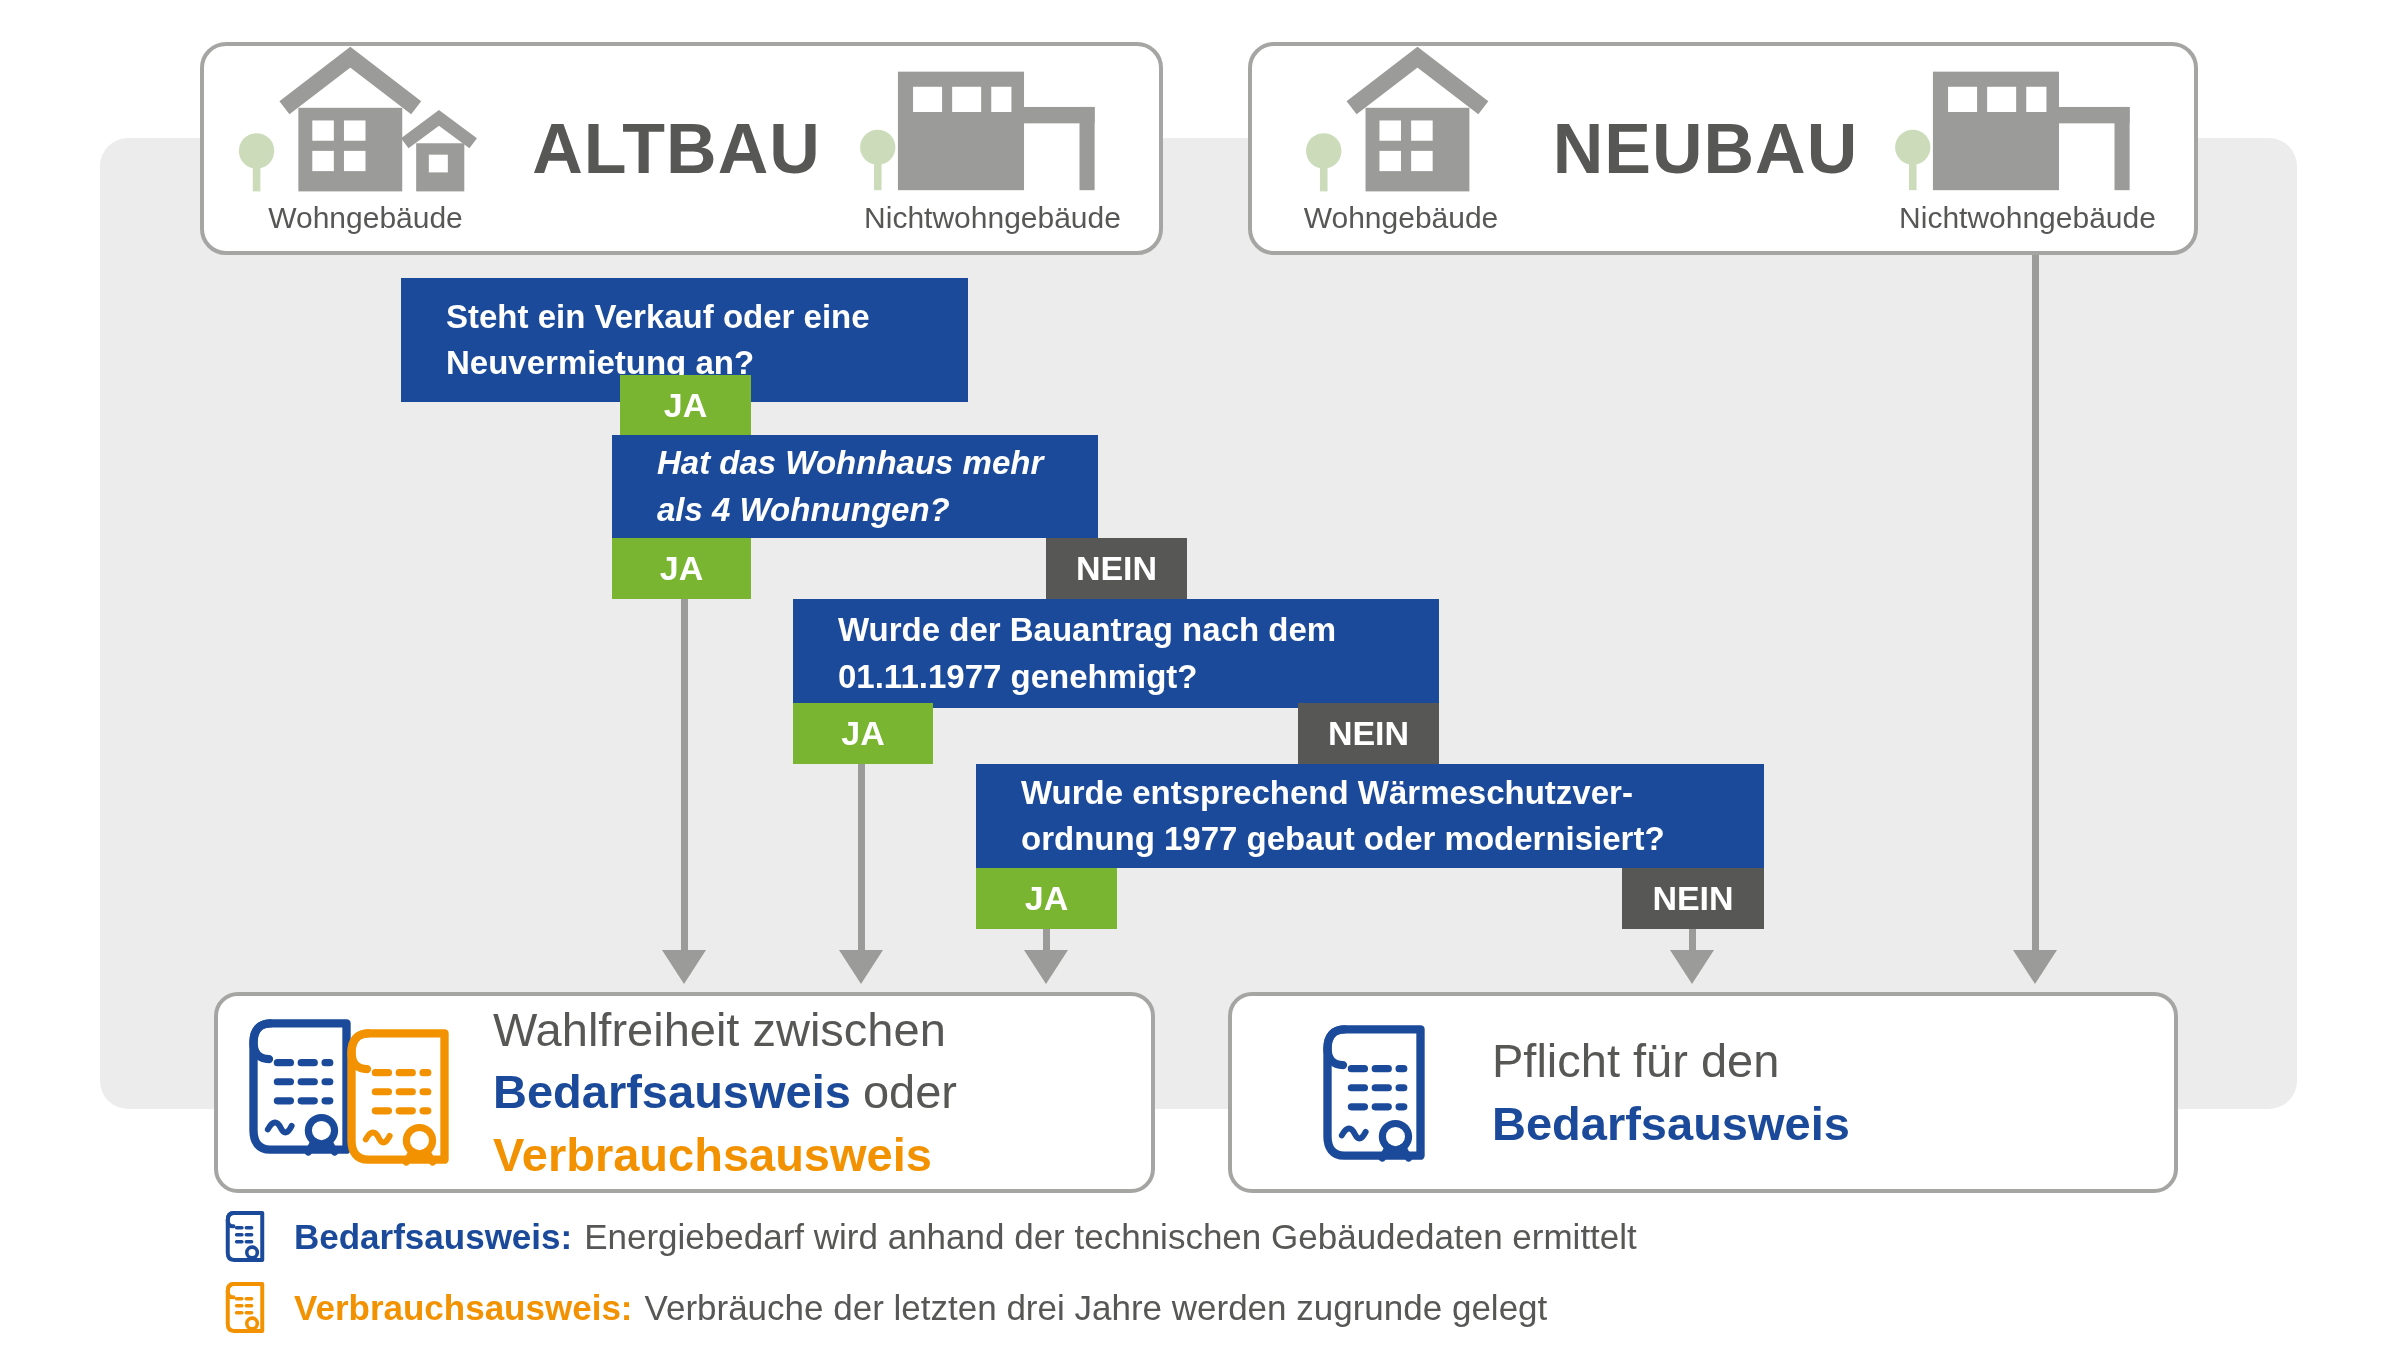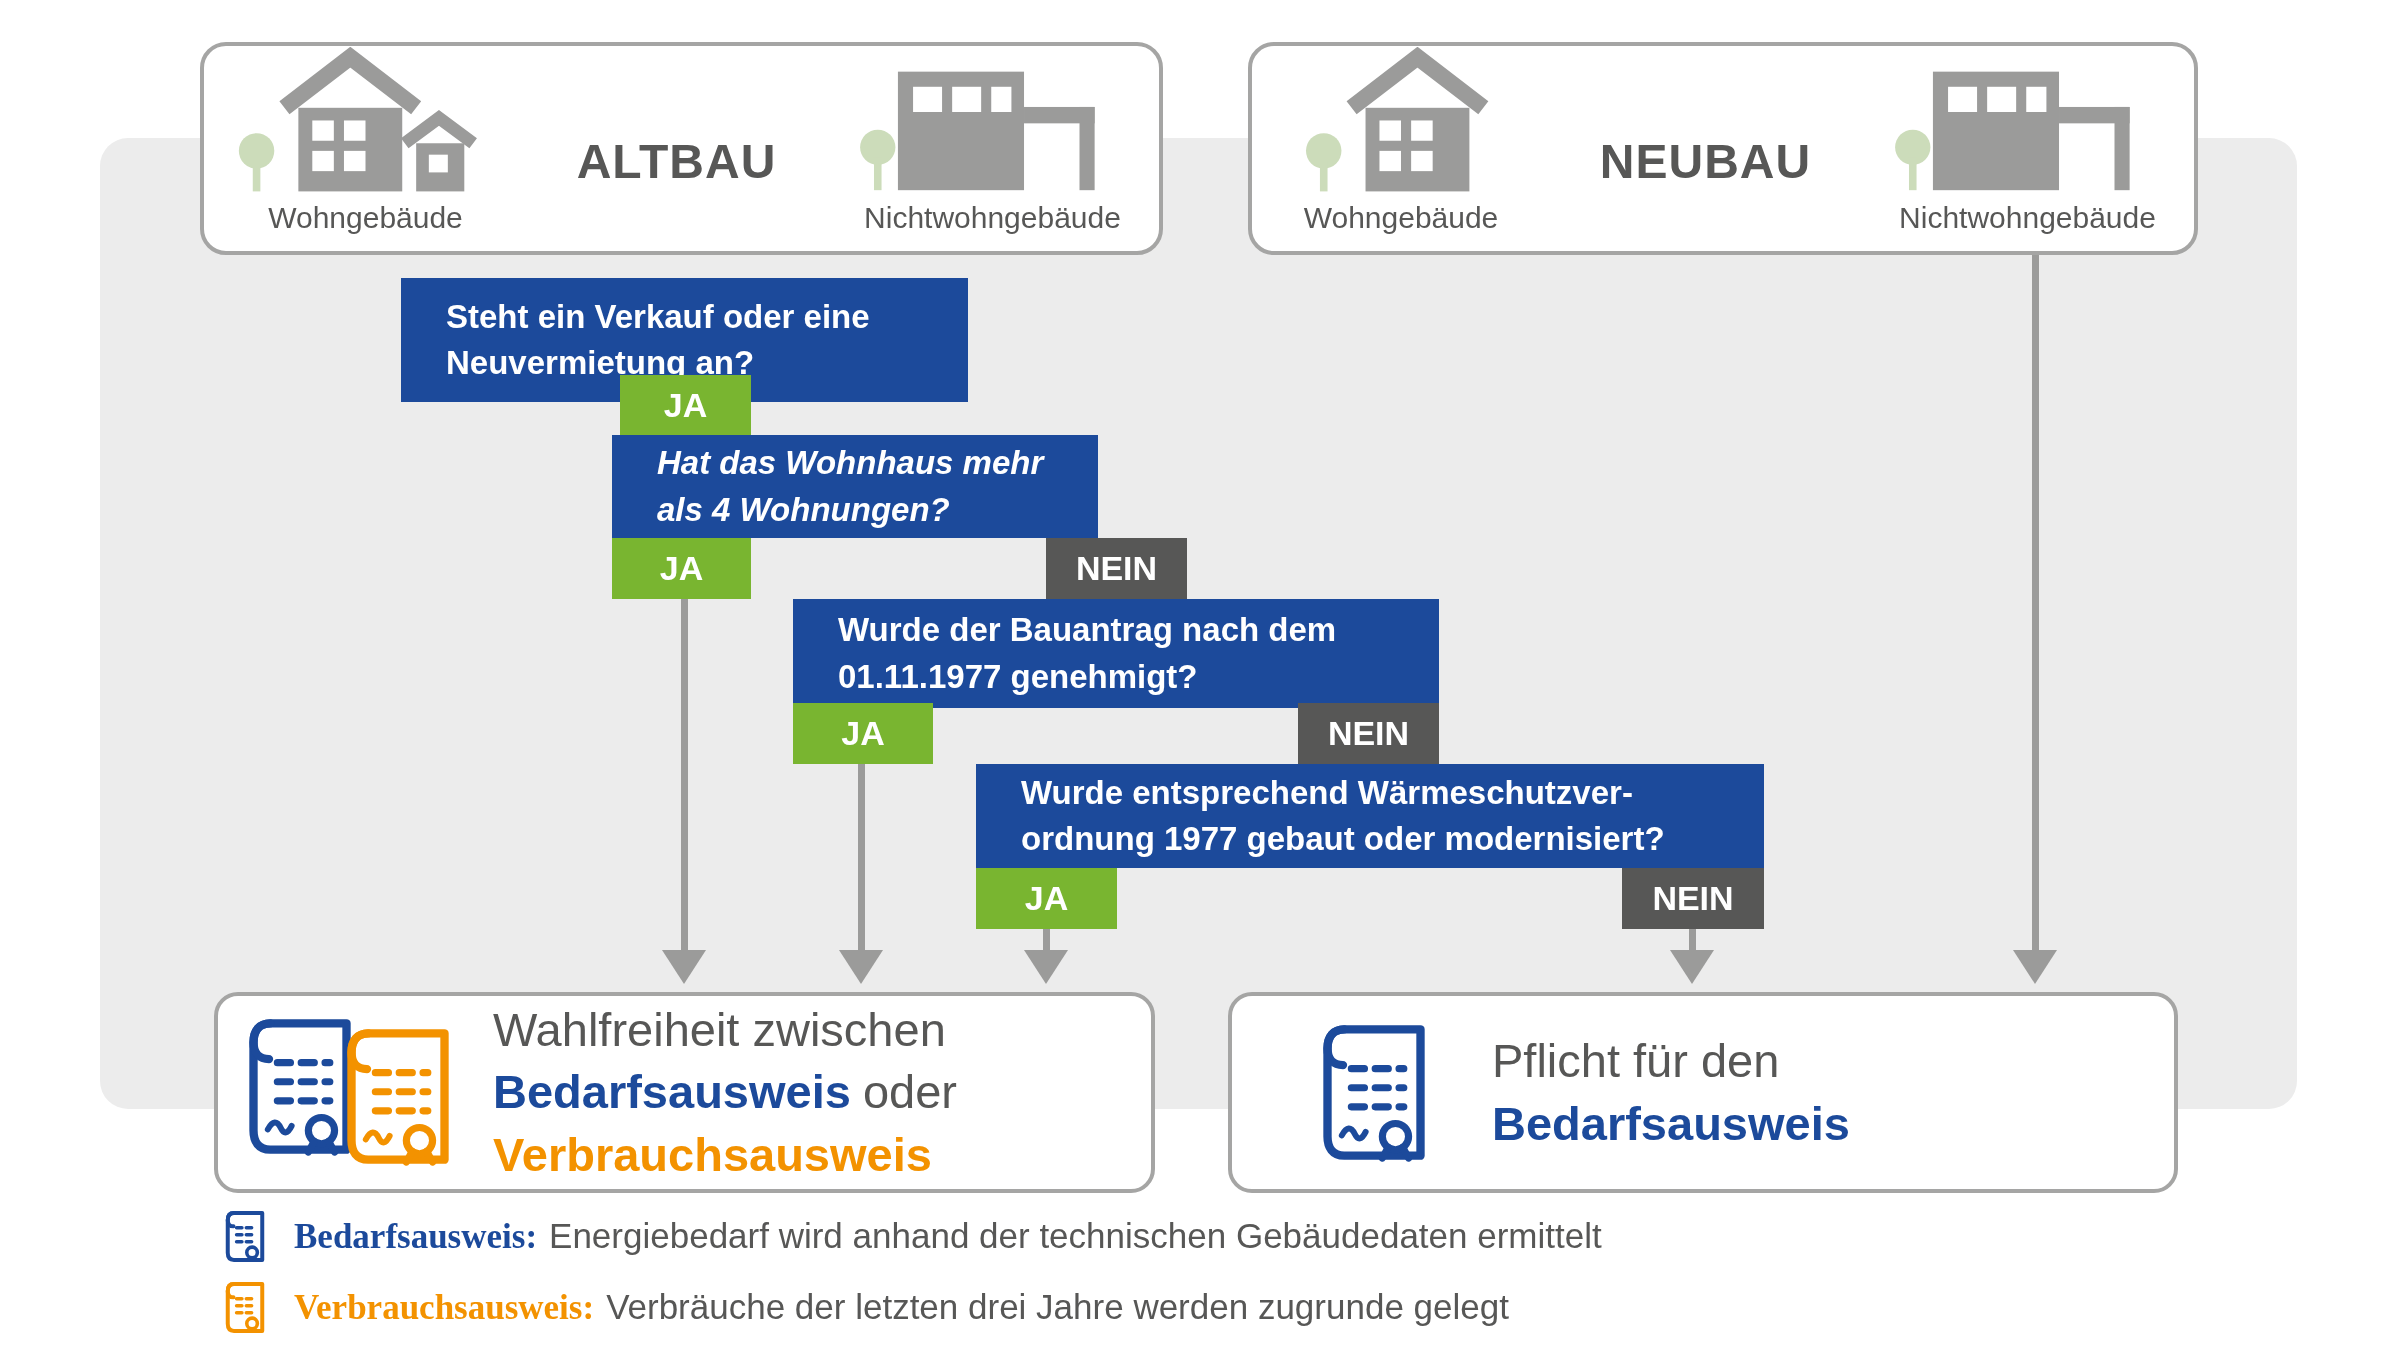--- a/index.html
+++ b/index.html
@@ -11,21 +11,21 @@
   .panel-bg{position:absolute;left:100px;top:138px;width:2197px;height:971px;background:#ececec;border-radius:28px;z-index:0;}
 
   
   .hdr-box{position:absolute;top:42px;height:213px;background:#fff;border:4px solid #a5a5a4;border-radius:26px;
            box-sizing:border-box;display:flex;align-items:flex-end;justify-content:space-between;
            padding:0 34px 10px 34px;z-index:3;}
   .hdr-altbau{left:200px;width:963px;}
   .hdr-neubau{left:1248px;width:950px;}
   .hdr-side{display:flex;flex-direction:column;align-items:center;}
   .hdr-label{font-size:30px;color:#575756;margin-top:2px;padding-bottom:6px;white-space:nowrap;}
-  .hdr-title{font-size:48px;font-weight:bold;color:#575756;letter-spacing:1px;margin-bottom:52px;}
+  .hdr-title{font-size:70px;font-weight:bold;color:#575756;letter-spacing:1px;margin-bottom:52px;}
 
   
   .qbox{position:absolute;background:#1c4a9b;color:#fff;font-weight:bold;font-size:33px;line-height:1.4;
         display:flex;align-items:center;box-sizing:border-box;padding-left:45px;white-space:pre-line;z-index:2;}
   .ans{position:absolute;color:#fff;font-weight:bold;font-size:34px;display:flex;align-items:center;
        justify-content:center;box-sizing:border-box;z-index:2;}
   .ja{background:#79b530;}
   .nein{background:#575756;}
 
   
@@ -48,21 +48,21 @@
   .t-blue{color:#1c4a9b;font-weight:bold;}
   .t-orange{color:#f39200;font-weight:bold;}
   .t-oder{margin-left:12px;margin-top:20px;}
   .result-mandatory .cert-single{flex:0 0 auto;margin-right:56px;}
 
   
   .legend{position:absolute;left:222px;top:1208px;z-index:3;}
   .legend-row{display:flex;align-items:center;margin-bottom:14px;}
   .legend-row .cert{margin-right:26px;flex:0 0 auto;}
   .legend-text{font-size:35px;color:#575756;}
-  .legend-term{font-weight:bold;margin-right:12px;font-family:Liberation Serif, serif;}
+  .legend-term{font-weight:bold;margin-right:12px;}
   .legend-term.blue{color:#1c4a9b;}
   .legend-term.orange{color:#f39200;}
 </style>
 </head>
 <body>
 
 <div id="canvas">
 
   <div class="panel-bg"></div>
 

